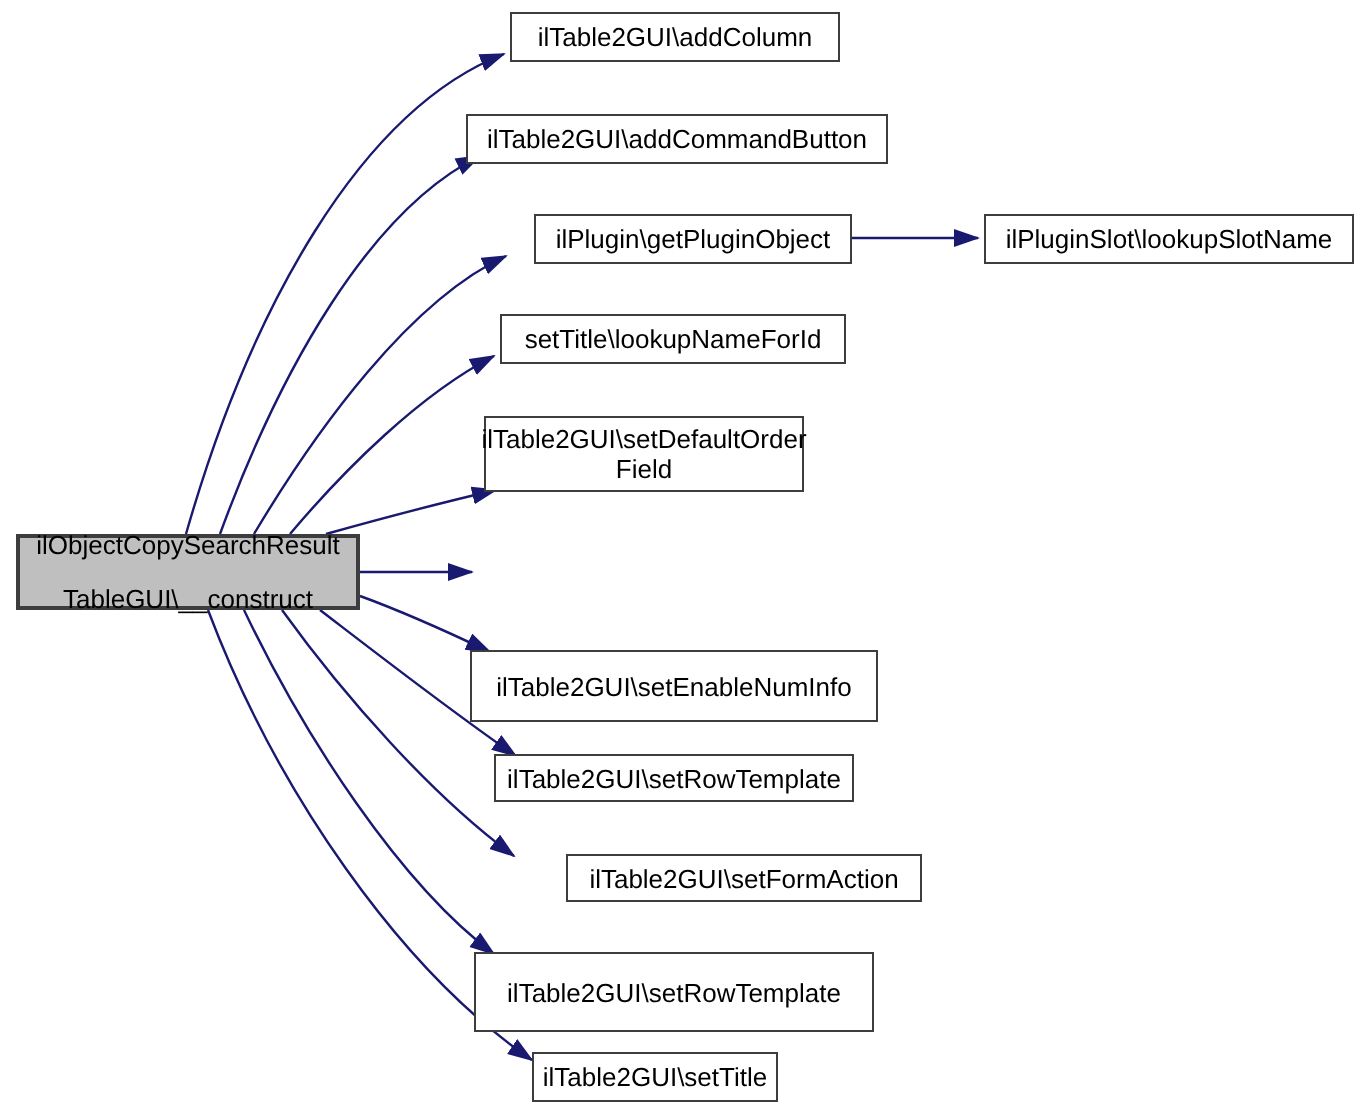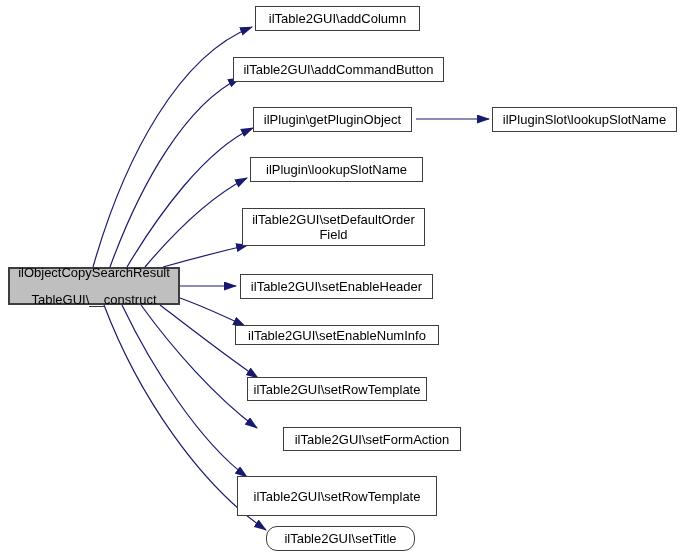--- a/index.html
+++ b/index.html
@@ -80,54 +80,51 @@
   </div>
 
   <div class="node" style="left:255px; top:6px; width:165px; height:25px;">
     <span>ilTable2GUI\addColumn</span>
   </div>
 
   <div class="node" style="left:233px; top:57px; width:211px; height:25px;">
     <span>ilTable2GUI\addCommandButton</span>
   </div>
 
-  <div class="node" style="left:253px; top:107px; width:159px; height:25px;">
+  <div class="node" style="left:267px; top:107px; width:159px; height:25px;">
     <span>ilPlugin\getPluginObject</span>
   </div>
 
   <div class="node" style="left:492px; top:107px; width:185px; height:25px;text-align:center;">
     <span>ilPluginSlot\lookupSlotName</span>
   </div>
 
   <div class="node" style="left:250px; top:157px; width:173px; height:25px;">
-    <span>ilPlugin\lookupSlotName</span>
+    <span>setTitle\lookupNameForId</span>
   </div>
 
-  <div class="node" style="left:242px; top:208px; width:183px; height:38px;">
+  <div class="node" style="left:242px; top:208px; width:160px; height:38px;">
     <span>ilTable2GUI\setDefaultOrder</span>
     <span>Field</span>
   </div>
 
-  <div class="node" style="left:240px; top:274px; width:193px; height:25px;">
-    <span>ilTable2GUI\setEnableHeader</span>
-  </div>
 
-  <div class="node" style="left:235px; top:325px; width:204px; height:20px;">
+  <div class="node" style="left:235px; top:325px; width:204px; height:36px;">
     <span>ilTable2GUI\setEnableNumInfo</span>
   </div>
 
   <div class="node" style="left:247px; top:377px; width:180px; height:24px;">
     <span>ilTable2GUI\setRowTemplate</span>
   </div>
 
   <div class="node" style="left:247px; top:427px; width:178px; height:24px;margin-left:36px;">
     <span>ilTable2GUI\setFormAction</span>
   </div>
 
   <div class="node" style="left:237px; top:476px; width:200px; height:40px;">
     <span>ilTable2GUI\setRowTemplate</span>
   </div>
 
-  <div class="node" style="left:266px; top:526px; width:149px; height:25px;border-radius:11px;">
+  <div class="node" style="left:266px; top:526px; width:123px; height:25px;">
     <span>ilTable2GUI\setTitle</span>
   </div>
 
 </div>
 
 </body></html>

